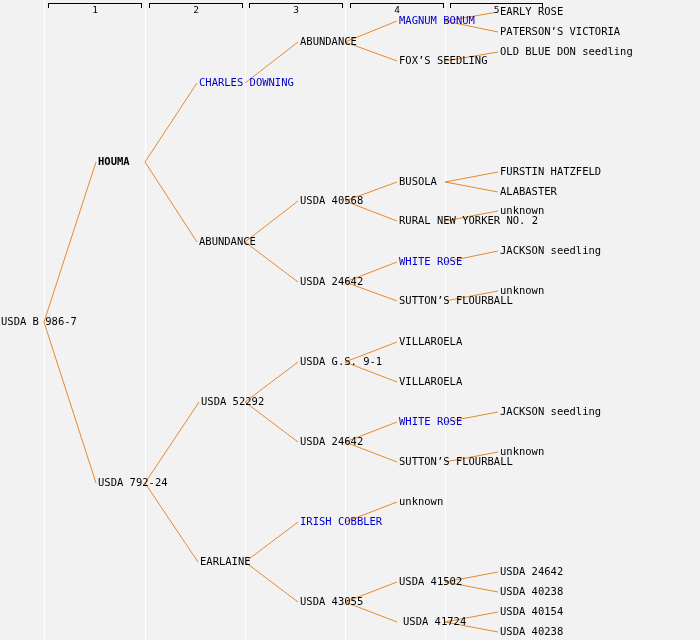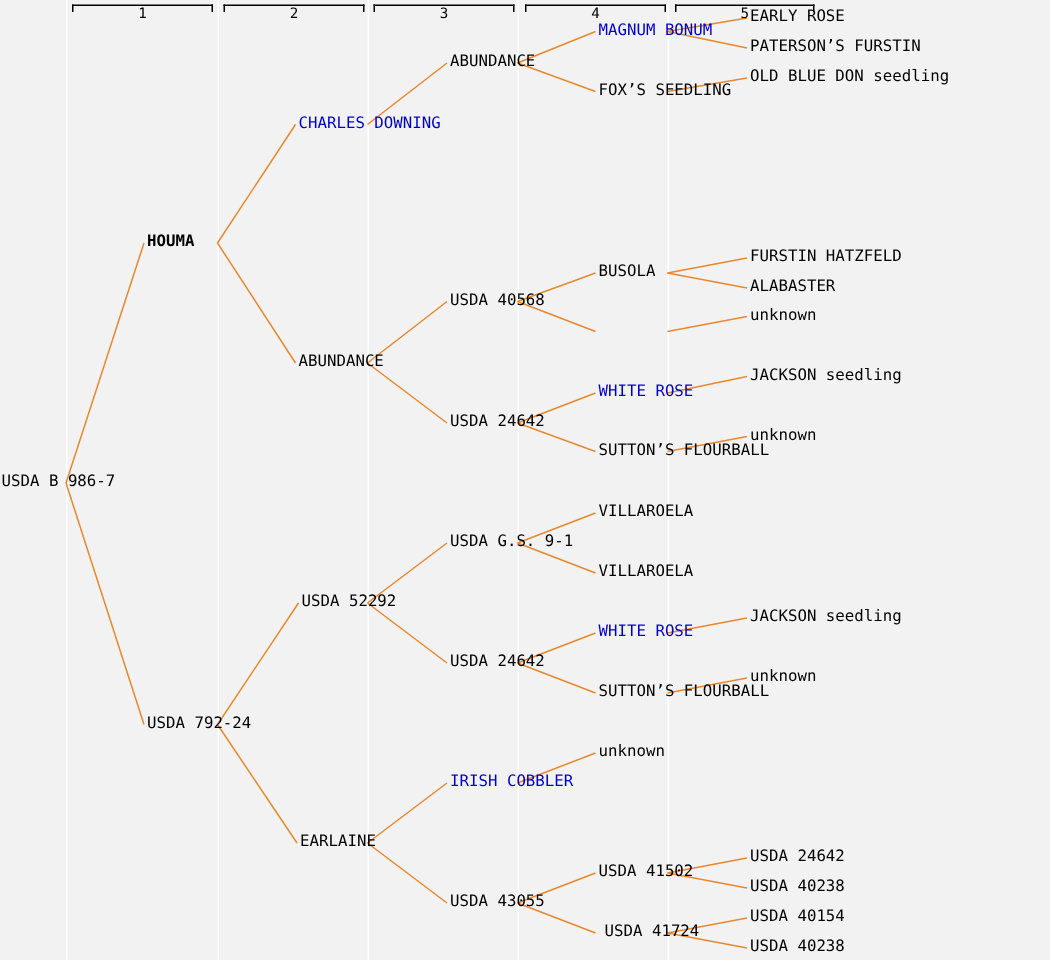--- a/index.html
+++ b/index.html
@@ -103,31 +103,32 @@
     <span class="node" style="left: 300px; top: 35px; text-align: center;">ABUNDANCE</span>
     <span class="node" style="left: 300px; top: 194px;">USDA 40568</span>
     <span class="node" style="left: 300px; top: 275px;">USDA 24642</span>
     <span class="node" style="left: 300px; top: 355px;">USDA G.S. 9-1</span>
     <span class="node" style="left: 300px; top: 435px;">USDA 24642</span>
     <span class="node link" style="left: 300px; top: 515px;">IRISH COBBLER</span>
     <span class="node" style="left: 300px; top: 595px;">USDA 43055</span>
     <span class="node link" style="left: 399px; top: 14px;">MAGNUM BONUM</span>
     <span class="node" style="left: 399px; top: 54px;">FOX’S SEEDLING</span>
     <span class="node" style="left: 399px; top: 175px;">BUSOLA</span>
+    <span class="node" style="left: 399px; top: 214px;">RURAL NEW YORKER NO. 2</span>
     <span class="node link" style="left: 399px; top: 255px;">WHITE ROSE</span>
     <span class="node" style="left: 399px; top: 294px;">SUTTON’S FLOURBALL</span>
     <span class="node" style="left: 399px; top: 335px;">VILLAROELA</span>
     <span class="node" style="left: 399px; top: 375px;">VILLAROELA</span>
     <span class="node link" style="left: 399px; top: 415px;">WHITE ROSE</span>
     <span class="node" style="left: 399px; top: 455px;">SUTTON’S FLOURBALL</span>
     <span class="node" style="left: 399px; top: 495px;">unknown</span>
     <span class="node" style="left: 399px; top: 575px;">USDA 41502</span>
     <span class="node" style="left: 403px; top: 615px; text-align: center;">USDA 41724</span>
     <span class="node" style="left: 500px; top: 5px;">EARLY ROSE</span>
-    <span class="node" style="left: 500px; top: 25px;">PATERSON’S FURSTIN</span>
+    <span class="node" style="left: 500px; top: 25px;">PATERSON’S VICTORIA</span>
     <span class="node" style="left: 500px; top: 45px;">OLD BLUE DON seedling</span>
     <span class="node" style="left: 500px; top: 165px;">FURSTIN HATZFELD</span>
     <span class="node" style="left: 500px; top: 185px;">ALABASTER</span>
     <span class="node" style="left: 500px; top: 204px;">unknown</span>
     <span class="node" style="left: 500px; top: 244px;">JACKSON seedling</span>
     <span class="node" style="left: 500px; top: 284px;">unknown</span>
     <span class="node" style="left: 500px; top: 405px;">JACKSON seedling</span>
     <span class="node" style="left: 500px; top: 445px;">unknown</span>
     <span class="node" style="left: 500px; top: 565px;">USDA 24642</span>
     <span class="node" style="left: 500px; top: 585px;">USDA 40238</span>

